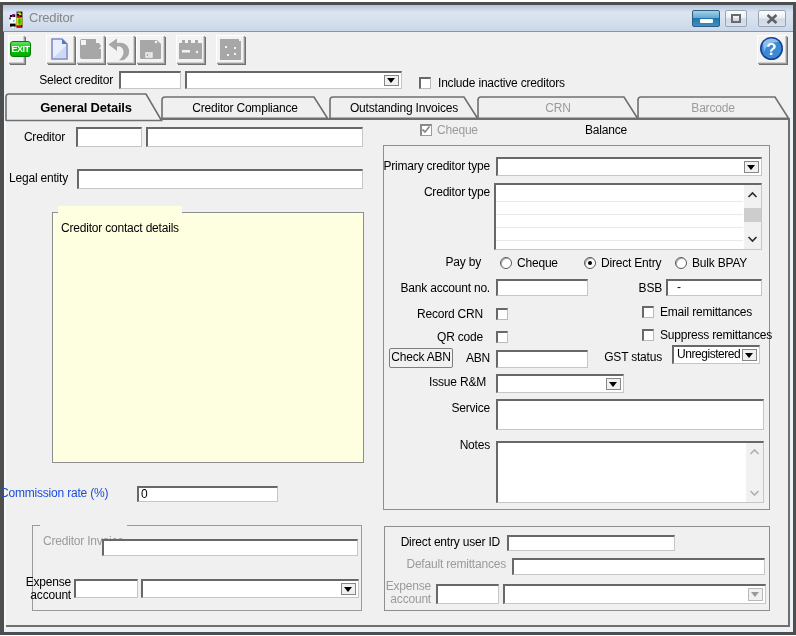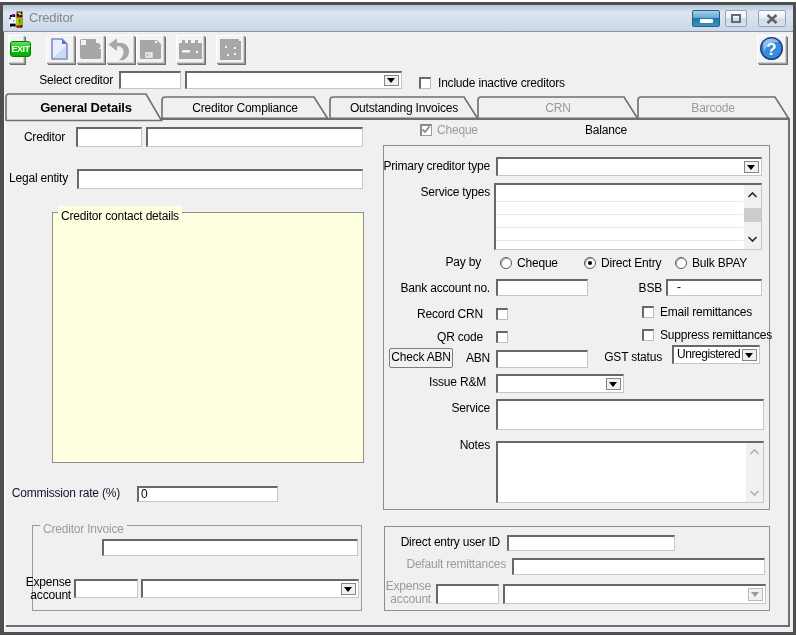--- a/index.html
+++ b/index.html
@@ -7,21 +7,21 @@
 .rl{position:absolute;white-space:nowrap;letter-spacing:-0.2px;line-height:13px;text-align:right}
 .in{position:absolute;background:#fff;border:1px solid #c6c6c6;border-top:2px solid #686868;border-left:2px solid #686868;box-sizing:border-box}
 .dd{position:absolute;right:2px;top:2px;bottom:2px;width:15px;background:#f0f0f0;border:1px solid #868686;box-sizing:border-box}
 .dd:after{content:"";position:absolute;left:50%;top:50%;margin:-2.5px 0 0 -4.5px;border:4.5px solid transparent;border-top:5.5px solid #000;border-bottom:none}
 .dd.dis{border-color:#b9b9b9;background:#f1f1f1}
 .dd.dis:after{border-top-color:#9a9a9a}
 .cb{position:absolute;width:12px;height:12px;background:#fff;border:1px solid #bbb;border-top:2px solid #686868;border-left:2px solid #686868;box-sizing:border-box}
 .rad{position:absolute;width:12px;height:12px;background:#fff;border:1px solid #585858;border-radius:50%;box-shadow:inset 1px 1px 0 rgba(90,90,90,.5);box-sizing:border-box}
 .rad.sel:after{content:"";position:absolute;left:3px;top:3px;width:4px;height:4px;background:#000;border-radius:50%}
 .grp{position:absolute;border:1px solid #9a9a9a;box-sizing:border-box}
-.gt{position:absolute;top:-7px;left:7px;background:#f0f0f0;padding:4px 3px;color:#9b9b9b;letter-spacing:-0.2px;line-height:13px;white-space:nowrap}
+.gt{position:absolute;top:-7px;left:7px;background:#f0f0f0;padding:16px 3px;color:#9b9b9b;letter-spacing:-0.2px;line-height:13px;white-space:nowrap}
 .tbtn{position:absolute;background:#f3f3f3;box-shadow:inset 1px 1px 0 #fff,inset -1px -1px 0 #d0d0d0,1px 1px 0 #9a9a9a,2px 2px 0 #707070}
 .gray{color:#9b9b9b}
 </style></head><body>
 <div id="stage">
 
   <div class="abs" style="left:0;top:2px;width:796px;height:632.5px;background:#4e4e4e"></div>
   <div class="abs" style="left:3.5px;top:5px;width:789px;height:627px;background:#e9f2fc"></div>
 
   <div class="abs" style="left:3px;top:5px;width:790px;height:26px;background:linear-gradient(180deg,#b3c4d9 0%,#dce5f1 28%,#d7e1ee 55%,#c9d7e9 100%);border-bottom:1px solid #8d939c"></div>
 
@@ -140,21 +140,21 @@
   <div class="rl" style="left:0;top:131px;width:65px">Creditor</div>
   <div class="in" style="left:76px;top:127px;width:66px;height:20px"></div>
   <div class="in" style="left:146px;top:127px;width:217px;height:20px"></div>
   <div class="rl" style="left:0;top:172px;width:68px">Legal entity</div>
   <div class="in" style="left:77px;top:169px;width:286px;height:20px"></div>
 
   <div class="grp" style="left:52px;top:212px;width:312px;height:251px;background:#feffe1;border-color:#8e8e8e">
     <div class="gt" style="background:#feffe1;color:#000;left:5px">Creditor contact details</div>
   </div>
 
-  <div class="rl" style="left:0;top:487px;width:120px;color:#0f172a">Commission rate (%)</div>
+  <div class="rl" style="left:0;top:487px;width:105px;color:#1d4ed8">Commission rate (%)</div>
   <div class="in" style="left:137px;top:486px;width:141px;height:16px;line-height:12px;padding-left:2px">0</div>
 
   <div class="grp" style="left:32px;top:525px;width:330px;height:86px">
     <div class="gt">Creditor Invoice</div>
   </div>
   <div class="in" style="left:102px;top:539px;width:256px;height:17px"></div>
   <div class="rl" style="left:0;top:576px;width:71px">Expense<br>account</div>
   <div class="in" style="left:74px;top:579px;width:64px;height:19px"></div>
   <div class="in" style="left:141px;top:579px;width:218px;height:19px">
       <span class="dd"></span>
@@ -166,21 +166,21 @@
       </svg>
   </span>
   <div class="lbl gray" style="left:437px;top:124px">Cheque</div>
   <div class="lbl" style="left:585px;top:124px">Balance</div>
 
   <div class="grp" style="left:383px;top:145px;width:387px;height:365px;border-color:#8e8e8e"></div>
   <div class="rl" style="left:380px;top:160px;width:110px">Primary creditor type</div>
   <div class="in" style="left:496px;top:157px;width:266px;height:19px">
       <span class="dd"></span>
     </div>
-  <div class="rl" style="left:380px;top:186px;width:110px">Service types</div>
+  <div class="rl" style="left:380px;top:186px;width:110px">Creditor type</div>
   <div class="in" style="left:494px;top:183px;width:268px;height:67px">
     <div class="abs" style="left:0;top:16px;width:247px;height:1px;background:#e9e9e9"></div>
     <div class="abs" style="left:0;top:29px;width:247px;height:1px;background:#e9e9e9"></div>
     <div class="abs" style="left:0;top:42px;width:247px;height:1px;background:#e9e9e9"></div>
     <div class="abs" style="left:0;top:55px;width:247px;height:1px;background:#e9e9e9"></div>
     <div class="abs" style="right:0;top:0;width:17px;height:64px;background:#f1f1f1">
       <svg width="17" height="64" viewBox="0 0 17 64">
         <path d="M4.5 12 L8.5 8 L12.5 12" fill="none" stroke="#2b2b2b" stroke-width="1.6"></path>
         <rect x="0" y="23" width="17" height="14" fill="#cdcdcd"></rect>
         <path d="M4.5 52 L8.5 56 L12.5 52" fill="none" stroke="#2b2b2b" stroke-width="1.6"></path>

